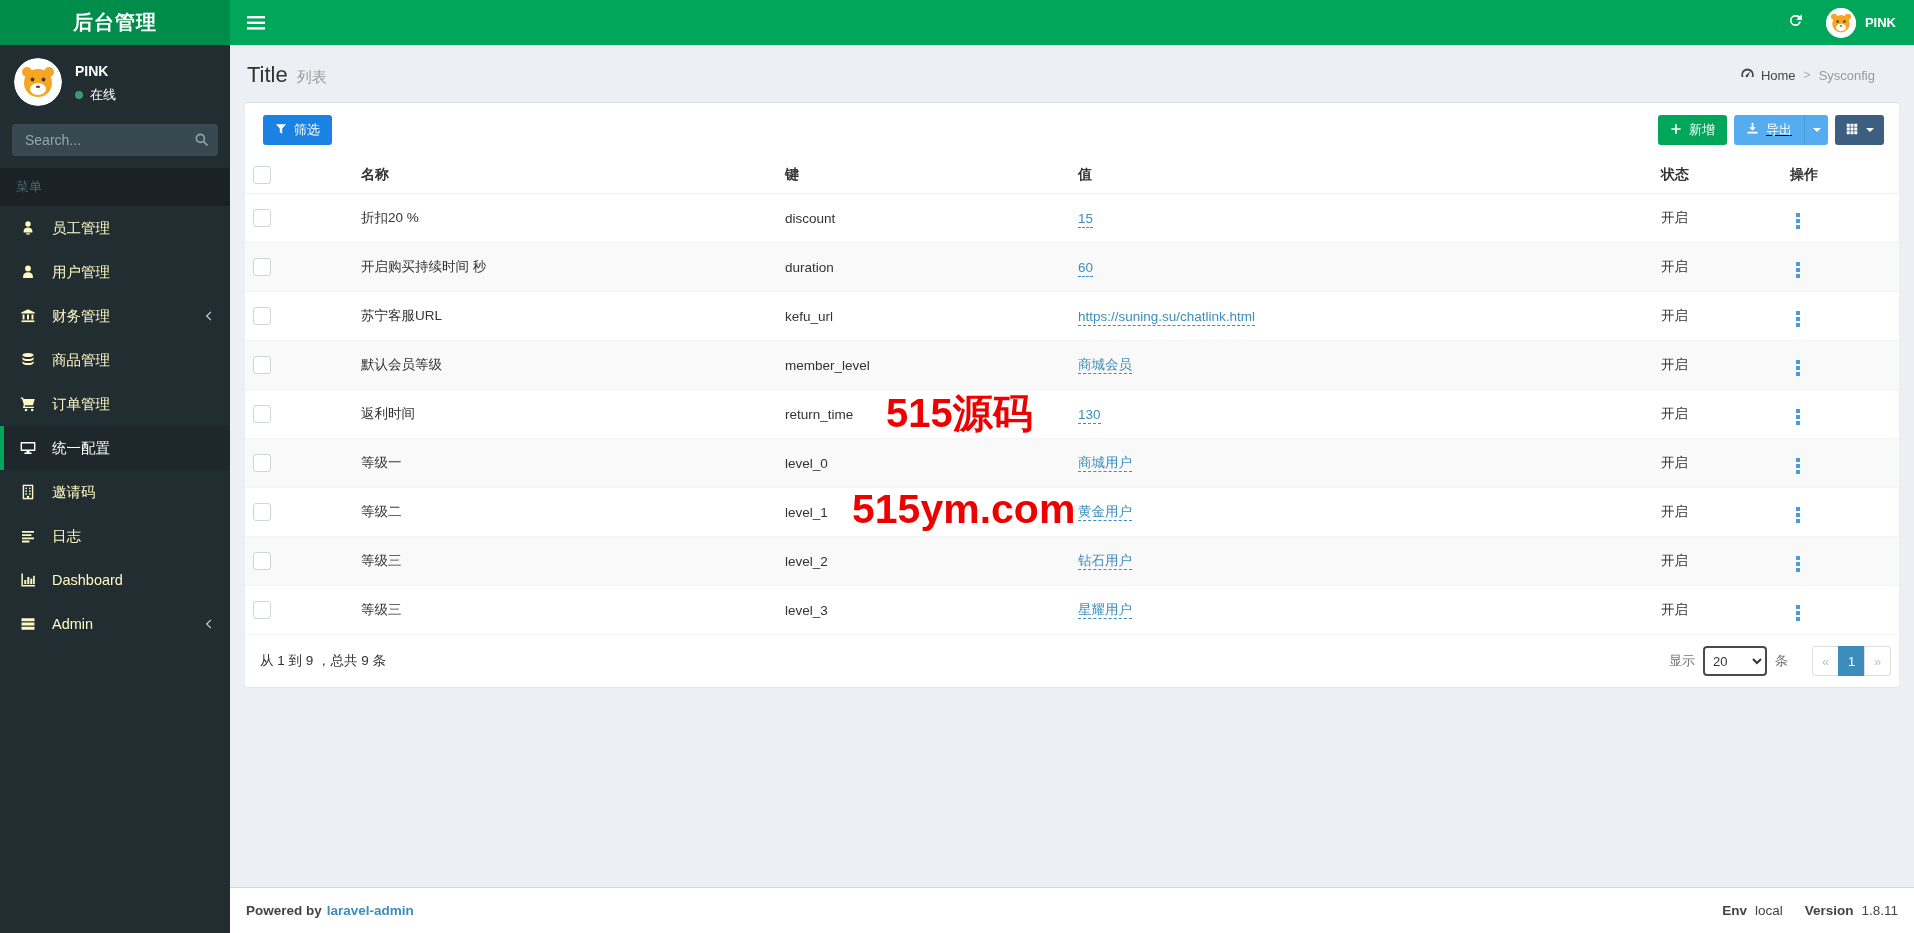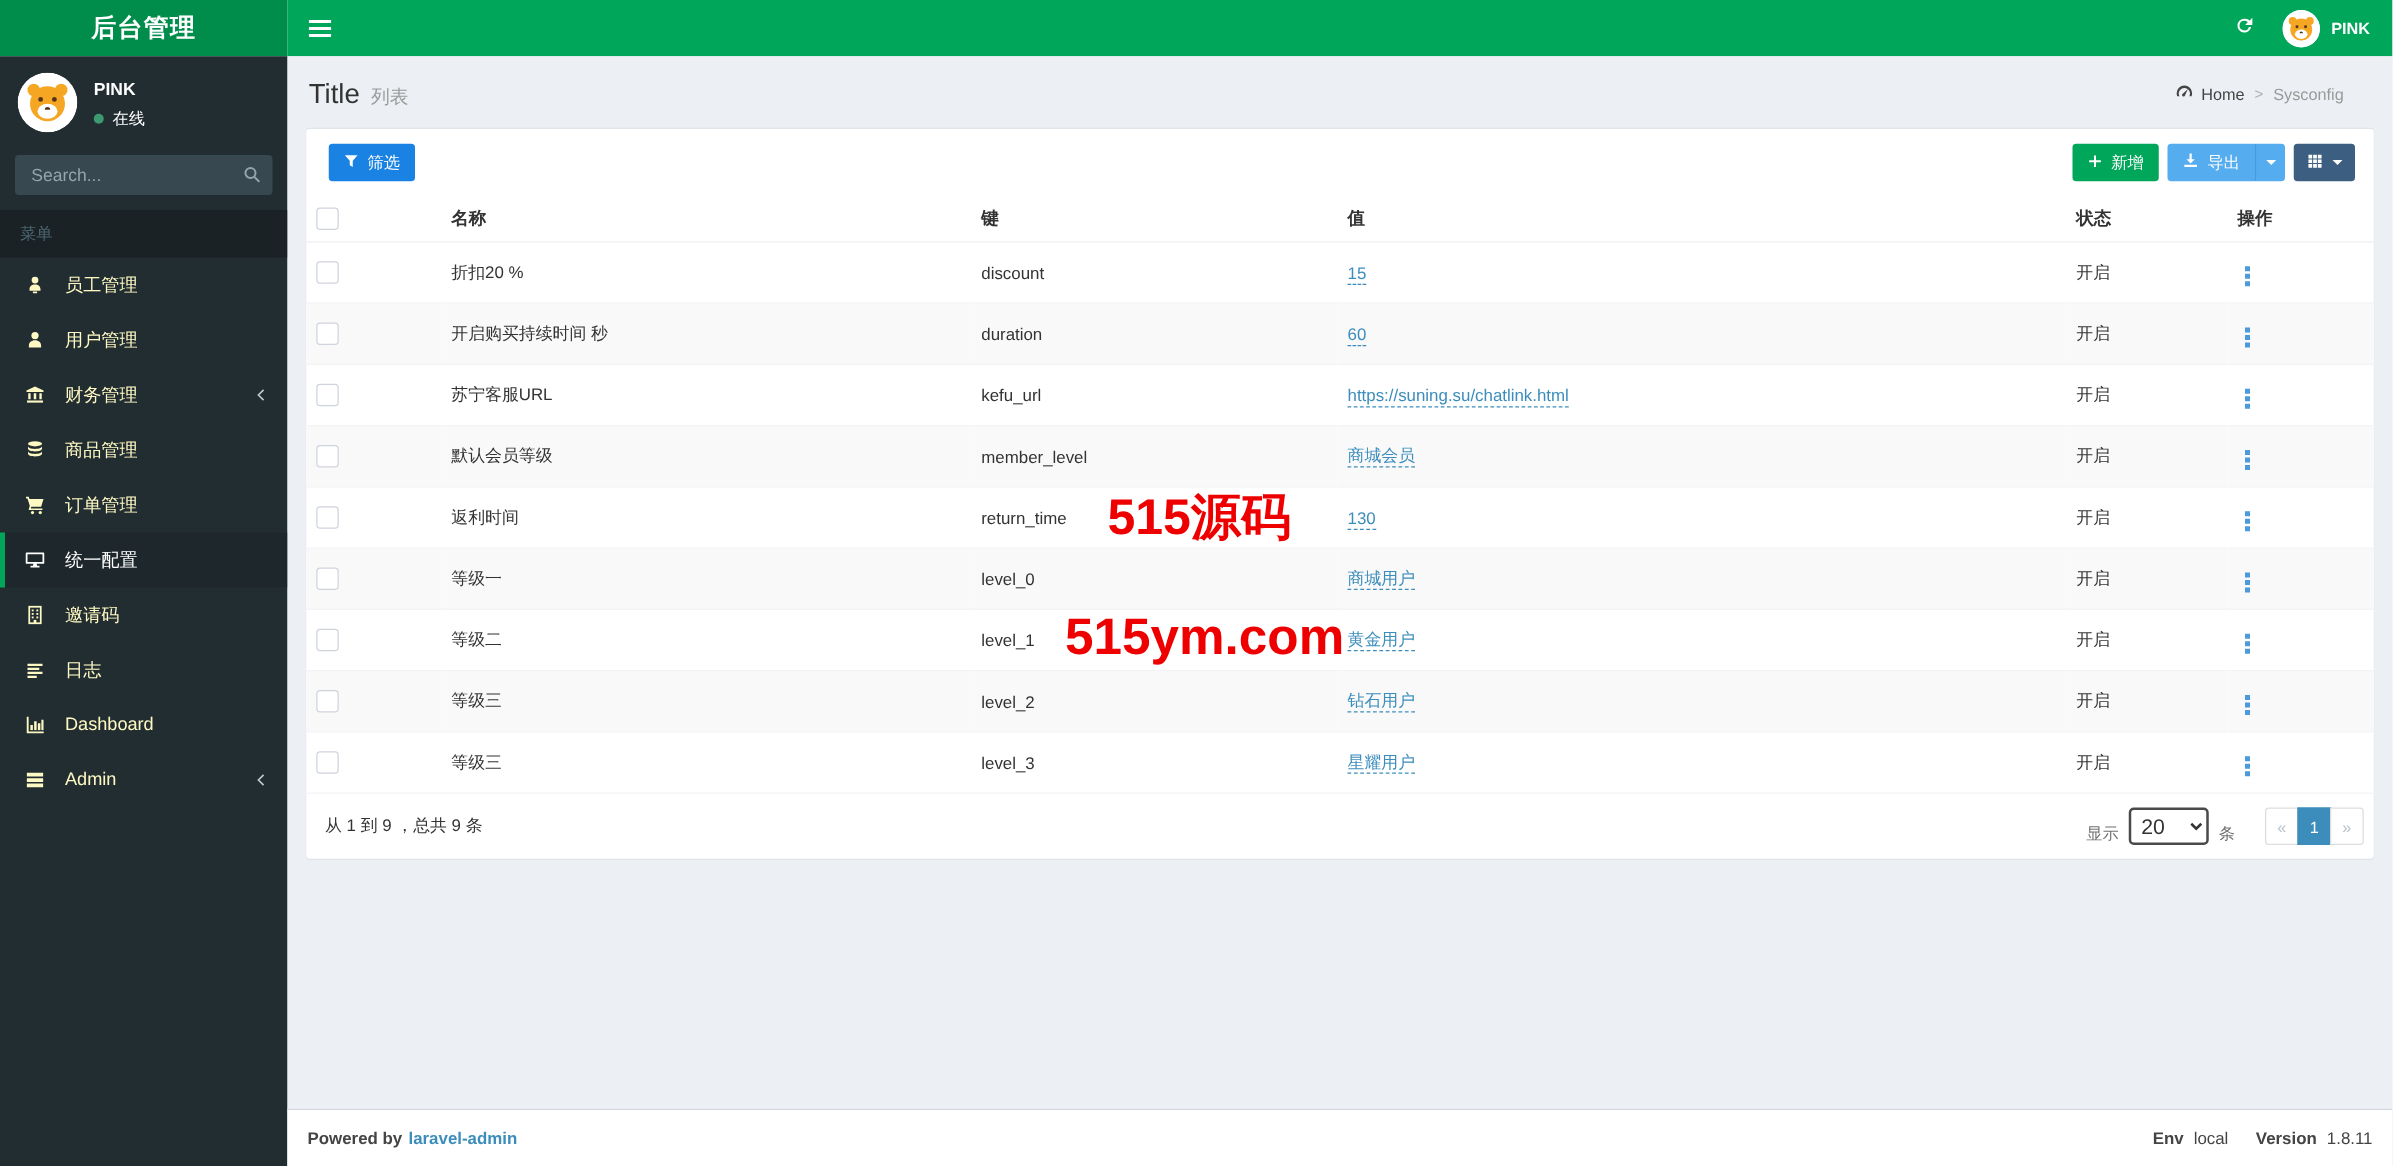--- a/index.html
+++ b/index.html
@@ -58,21 +58,21 @@
 
   .box { background:#fff; border-radius:3px; border-top:1px solid #d9dee4;
          box-shadow:0 1px 1px rgba(0,0,0,.06); }
   .box-header { position:relative; padding:12px 18px; height:54px; }
   .btn { height:30px; display:inline-flex; align-items:center; gap:7px; padding:0 12px;
          border:none; border-radius:3px; color:#fff; font-size:13px; cursor:pointer;
          font-family:inherit; }
   .btn-filter { background:#1a82e2; }
   .right-btns { position:absolute; right:15px; top:12px; display:flex; gap:7px; align-items:center; }
   .btn-add { background:#00a65a;text-align:right; }
-  .btn-group { display:flex; }
+  .btn-group { display:flex;text-decoration:underline; }
   .btn-export { background:#55acee; border-radius:3px 0 0 3px; }
   .btn-export-caret { width:24px; height:30px; background:#55acee; border:none; border-left:1px solid #4a9ad9;
       border-radius:0 3px 3px 0; display:flex; align-items:center; justify-content:center; cursor:pointer; }
   .btn-grid { background:#3c5e80; padding:0 10px; }
   .caret-down { width:0; height:0; border:4px solid transparent; border-top-color:#fff; margin-top:4px; }
 
   
   table { width:100%; border-collapse:collapse; table-layout:fixed; }
   col.c-check { width:108px; } col.c-nm { width:424px; } col.c-ky { width:293px; }
   col.c-vl { width:583px; } col.c-st { width:129px; } col.c-op { width:117px; }
@@ -83,22 +83,22 @@
   tbody tr:nth-child(even) { background:#f9f9f9; }
   .checkbox { width:18px; height:18px; border:1px solid #cfd4db; border-radius:3px; background:#fff; cursor:pointer; }
   .value-link { color:#3c8dbc; text-decoration:none; border-bottom:1px dashed #3c8dbc;
        padding-bottom:1px; cursor:pointer; }
   .ellipsis-v { display:inline-flex; flex-direction:column; gap:2px; cursor:pointer; padding:2px 6px; }
   .ellipsis-v i { width:4px; height:4px; background:#4a9add; display:block; }
 
   
   .box-footer { display:flex; align-items:center; padding:10px 8px 10px 15px; min-height:52px; }
   .summary { font-size:13.5px; color:#333; }
-  .page-ctrls { margin-left:auto; display:flex; align-items:flex-end; gap:8px; color:#737373; font-size:13px; }
-  .per-page { height:30px; width:64px; border:2px solid #4a4a4a; border-radius:4px; font-size:17px;
+  .page-ctrls { margin-left:auto; display:flex; align-items:center; gap:8px; color:#737373; font-size:13px; }
+  .per-page { height:30px; width:64px; border:2px solid #4a4a4a; border-radius:4px; font-size:13px;
        color:#333; background:#fff; padding:0 4px; font-family:inherit; }
   .pager { display:flex; margin-left:16px; }
   .pager span { min-width:27px; height:30px; display:flex; align-items:center; justify-content:center;
        background:#fff; border:1px solid #ddd; color:#b9c2cb; font-size:13px; cursor:pointer; margin-left:-1px; }
   .pager span:first-child { border-radius:3px 0 0 3px; margin-left:0; }
   .pager span:last-child { border-radius:0 3px 3px 0; }
   .pager span.active { background:#3c8dbc; border-color:#3c8dbc; color:#fff; }
 
   
   .main-footer { height:46px; background:#fff; border-top:1px solid #d2d6de; display:flex;

